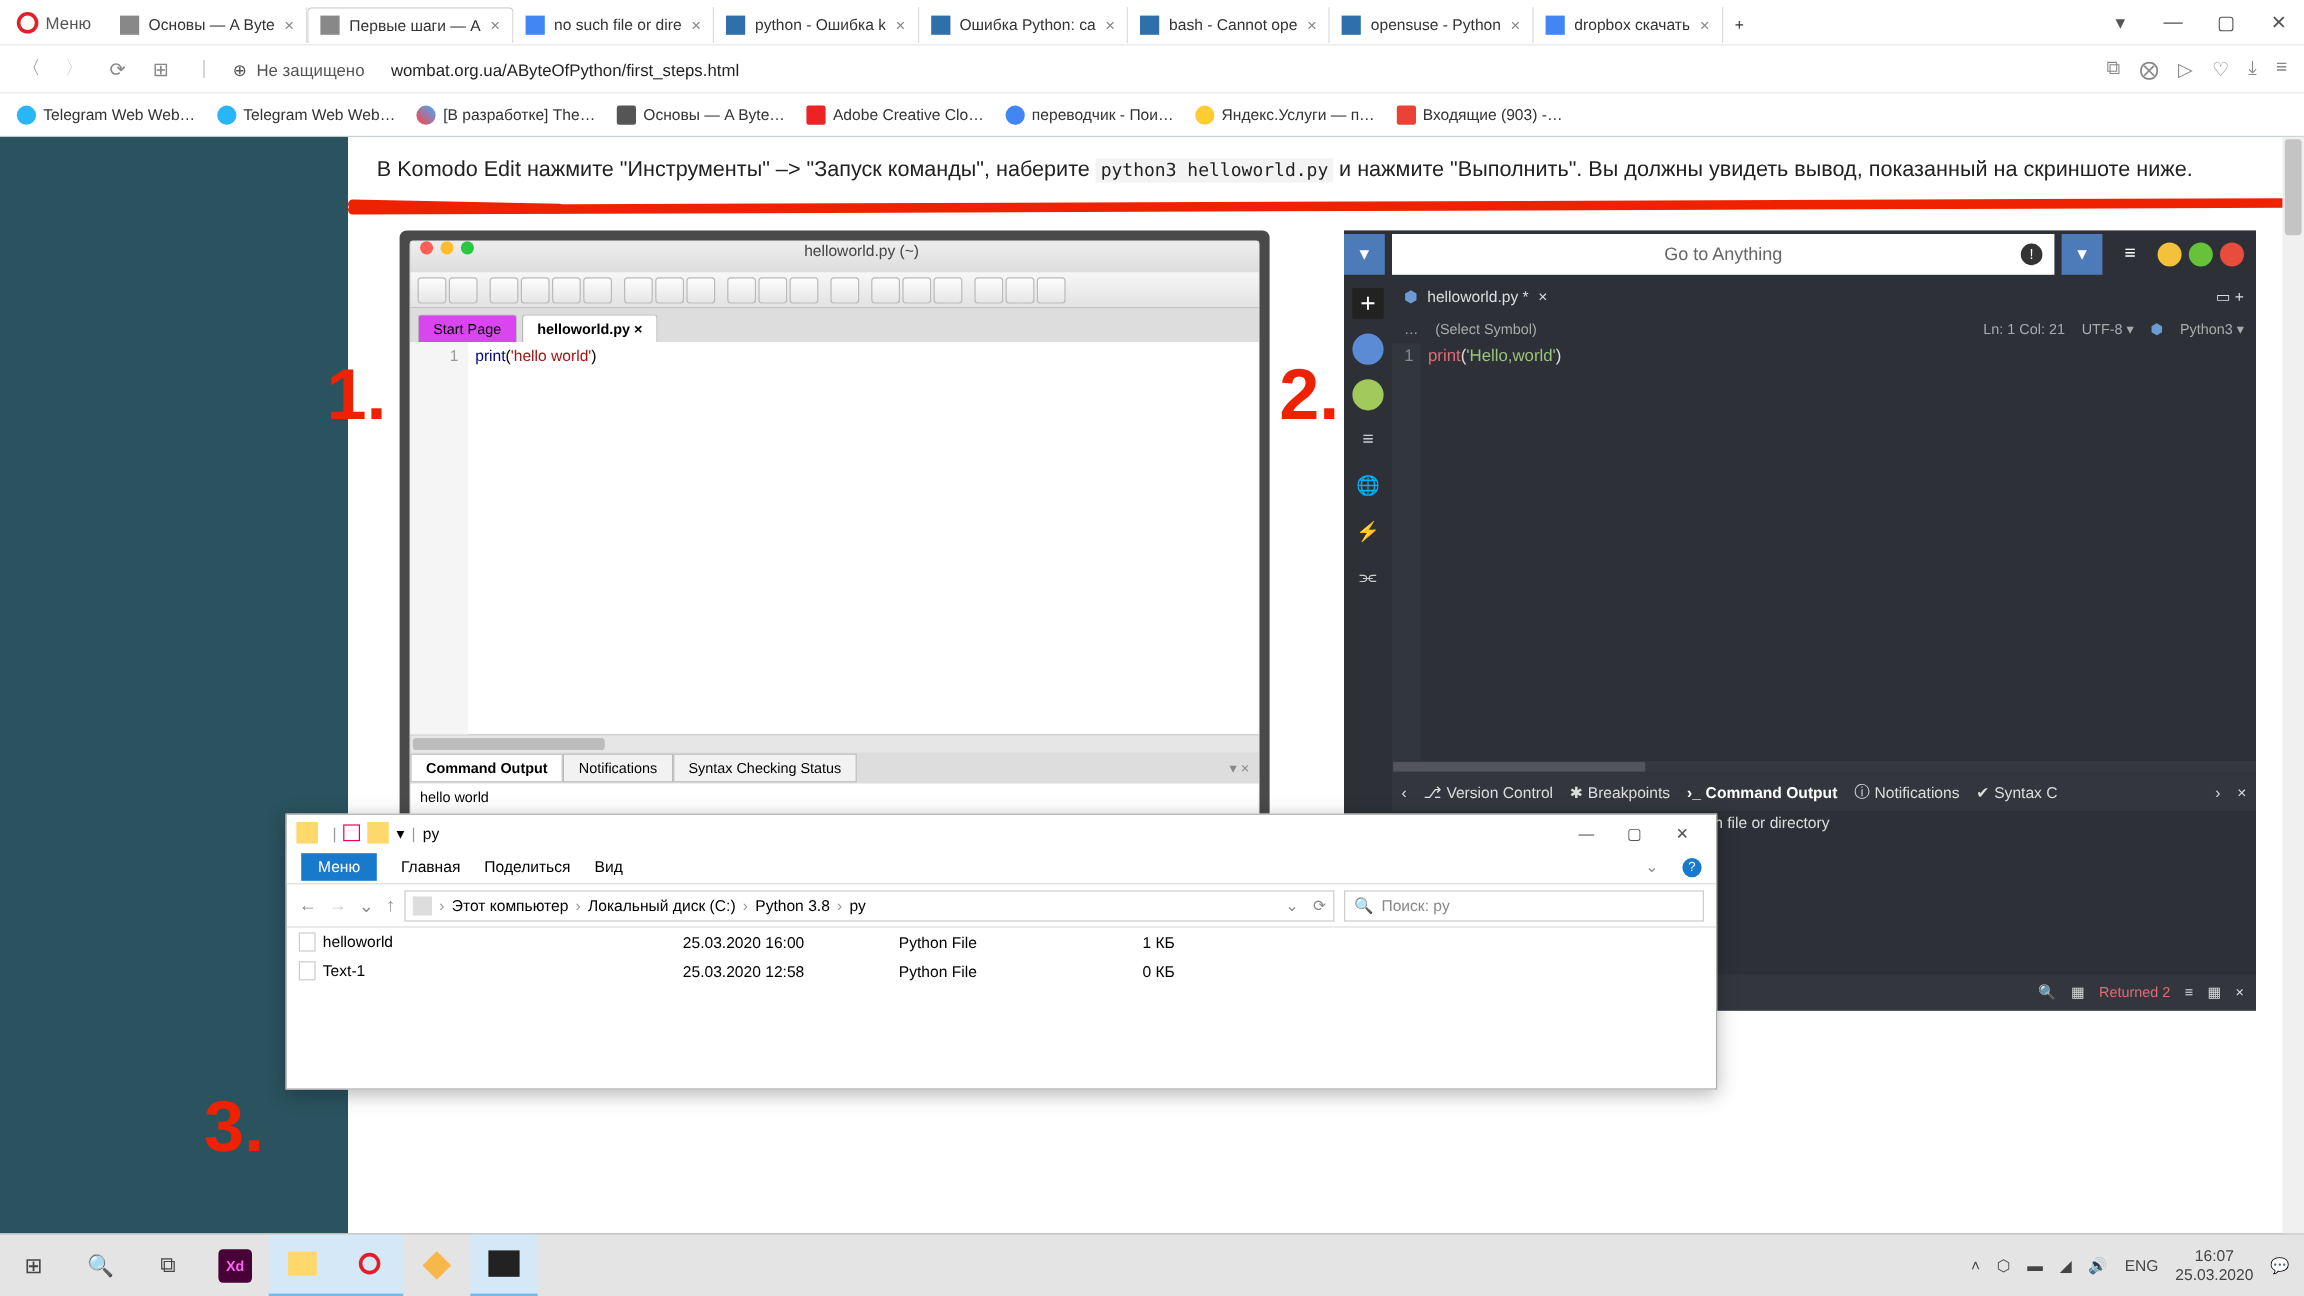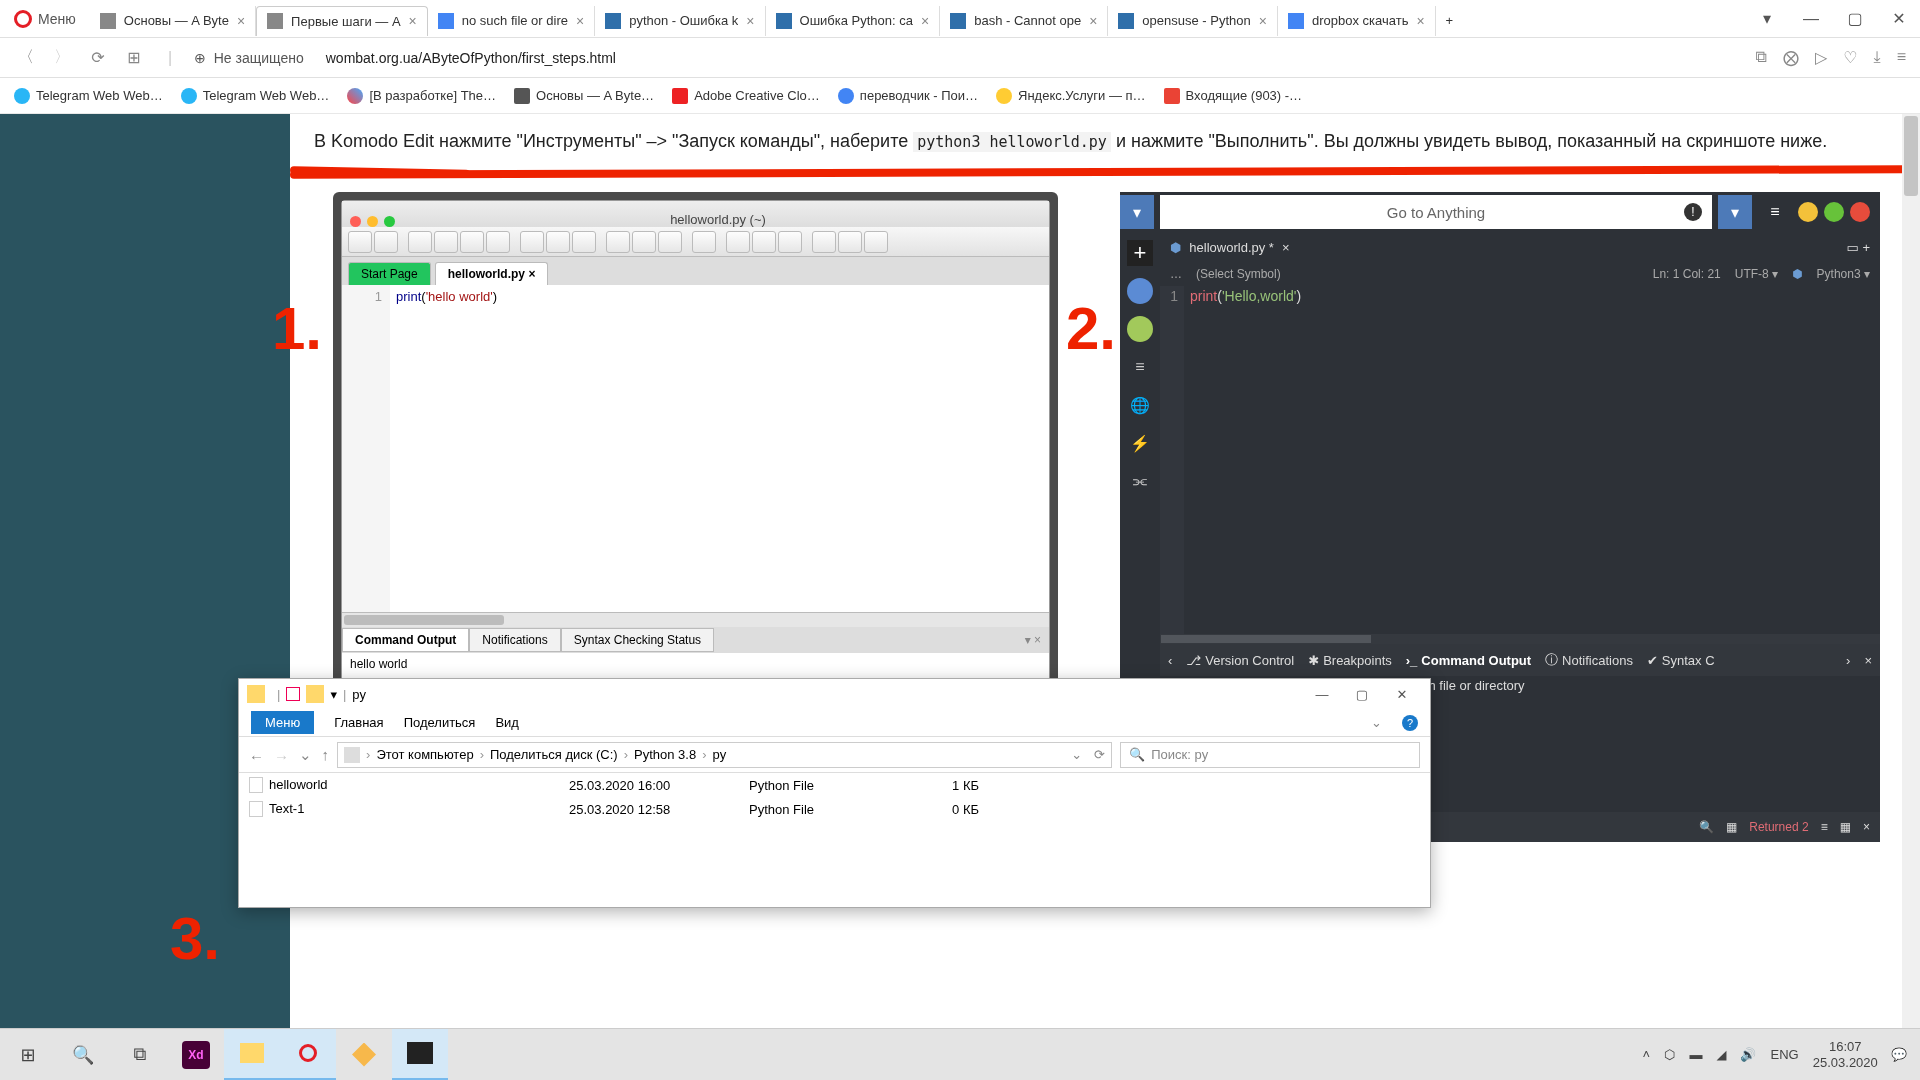--- a/index.html
+++ b/index.html
@@ -32,27 +32,27 @@
 .article .txt{line-height:1.5;text-align:justify;}
 .article code{font-family:monospace;background:#f3f3f3;padding:1px 4px;font-size:15px;}
 .underline{position:absolute;top:54px;left:290px;right:12px;height:8px;background:#e20;border-radius:4px;transform:rotate(-0.2deg);}
 .underline2{position:absolute;top:54px;left:290px;width:180px;height:8px;background:#e20;border-radius:4px;transform:rotate(1.2deg);}
 
 .anno{position:absolute;font:700 60px Arial;color:#e20;}
 
 
 .k1{position:absolute;top:78px;left:333px;width:725px;height:580px;background:#4a4a4a;padding:8px;border-radius:6px;}
 .k1-win{background:#e8e8e8;height:100%;border:1px solid #999;border-radius:4px;display:flex;flex-direction:column;}
-.k1-title{height:26px;display:flex;align-items:flex-end;padding:0 8px;font-size:13px;color:#444;background:linear-gradient(#eee,#ddd);}
+.k1-title{height:26px;display:flex;align-items:flex-start;padding:0 8px;font-size:13px;color:#444;background:linear-gradient(#eee,#ddd);}
 .k1-dots{display:flex;gap:6px;}
 .k1-dot{width:11px;height:11px;border-radius:50%;}
 .k1-tb{height:30px;background:linear-gradient(#f7f7f7,#e2e2e2);display:flex;align-items:center;gap:2px;padding:0 6px;border-bottom:1px solid #bbb;}
 .k1-tbtn{width:24px;height:22px;background:linear-gradient(#fdfdfd,#e6e6e6);border:1px solid #bbb;border-radius:3px;}
 .k1-tabs{height:28px;display:flex;align-items:flex-end;gap:4px;padding:0 6px;background:#ddd;}
-.k1-tab{padding:4px 12px;font-size:12px;background:#22c55e;border:1px solid #bbb;border-bottom:none;border-radius:3px 3px 0 0;}
+.k1-tab{padding:4px 12px;font-size:12px;background:#d946ef;border:1px solid #bbb;border-bottom:none;border-radius:3px 3px 0 0;}
 .k1-tab.act{background:#fff;font-weight:600;}
 .k1-code{flex:1;background:#fff;display:flex;font:13px monospace;border-bottom:1px solid #bbb;}
 .k1-gut{width:48px;background:#f5f5f5;color:#999;text-align:right;padding:4px 8px;}
 .k1-src{padding:4px 6px;}
 .k1-src .kw{color:#008;}
 .k1-src .str{color:#a31515;}
 .k1-hscroll{height:14px;background:#e6e6e6;display:flex;}
 .k1-thumb{width:160px;height:10px;margin:2px;background:#bcbcbc;border-radius:3px;}
 .k1-btabs{height:26px;display:flex;align-items:center;background:#ddd;font-size:12px;}
 .k1-btab{padding:4px 12px;border:1px solid #bbb;background:#f2f2f2;}
@@ -424,21 +424,21 @@
       <span>←</span>
       <span style="color:#ccc">→</span>
       <span>⌄</span>
       <span>↑</span>
     </div>
     <div class="ex-path">
       <span style="width:16px;height:16px;background:#ddd"></span>
       <span class="sep">›</span>
         <span>Этот компьютер</span>
       <span class="sep">›</span>
-        <span>Поделиться диск (C:)</span>
+        <span>Локальный диск (C:)</span>
       <span class="sep">›</span>
         <span>Python 3.8</span>
       <span class="sep">›</span>
         <span>py</span>
       <span style="margin-left:auto;color:#888">⌄</span>
       <span style="color:#888;margin-left:6px">⟳</span>
     </div>
     <div class="ex-search">
       <span>🔍</span>
       <span>Поиск: py</span>

